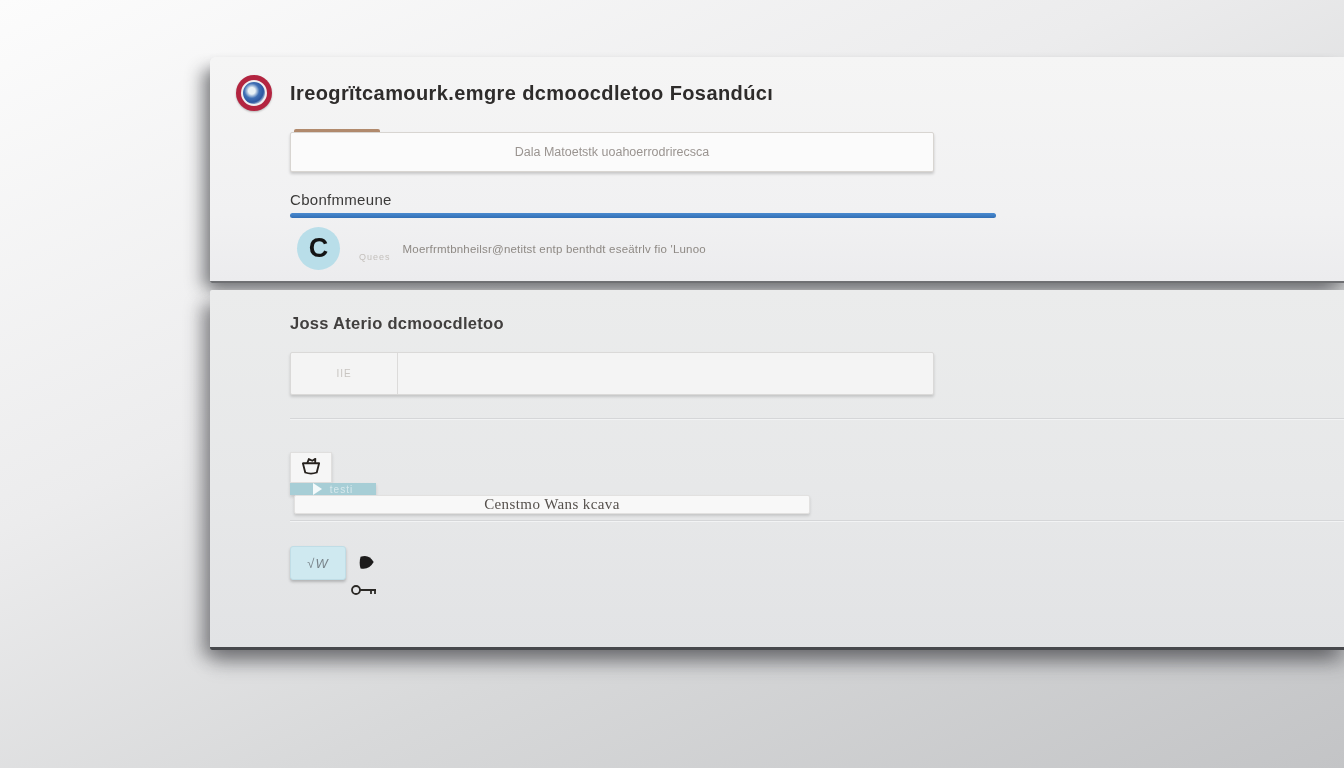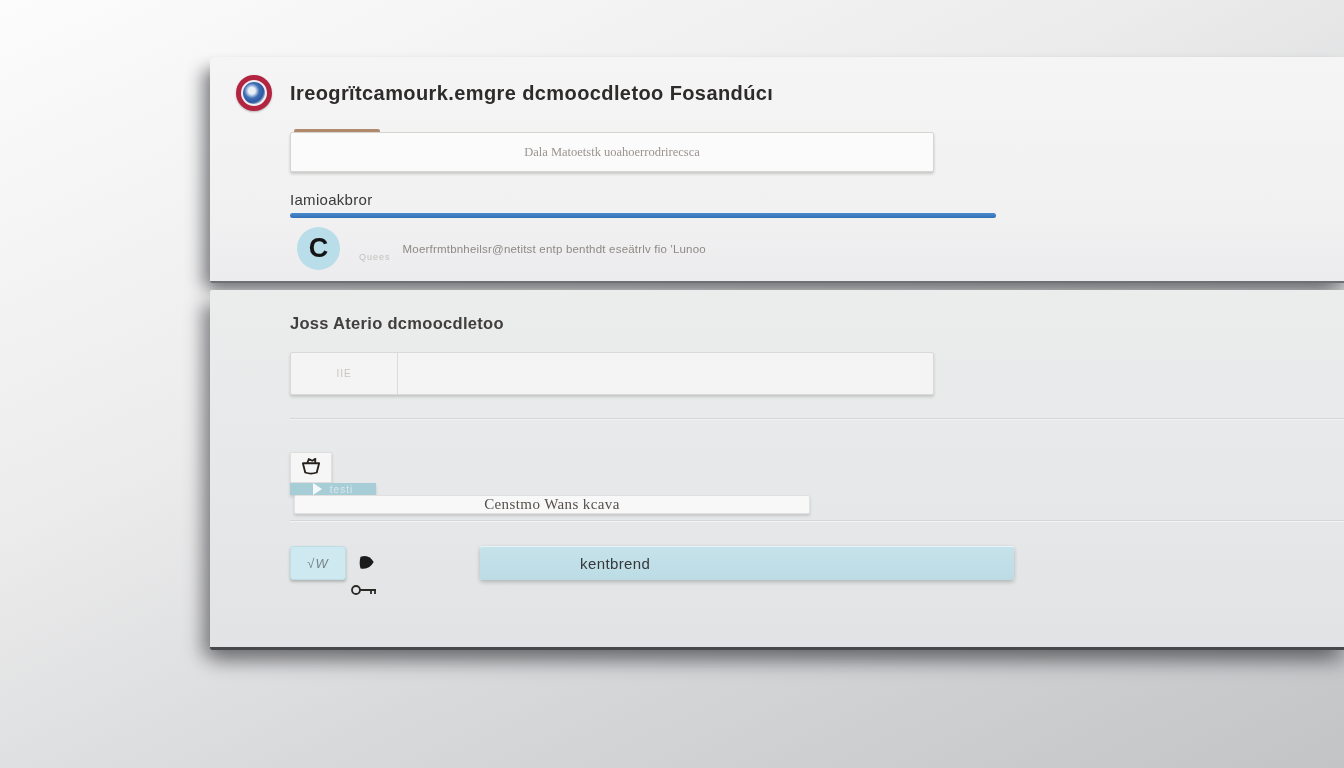--- a/index.html
+++ b/index.html
@@ -30,21 +30,21 @@
     background:radial-gradient(circle at 40% 40%, #e9f1f6 18%, #3f6fb5 40%, #2d57a0 62%, #cfe0ea 78%);
     border:2px solid #f0eef0;
   }
   .app-title { font-size:20px; letter-spacing:.4px; color:#2e2c2b; }
 
   .field-main {
     position:absolute; left:80px; top:75px; width:644px; height:40px;
     background:#fbfbfb; border:1px solid #d8d5d1; border-radius:2px;
     box-shadow:0 2px 3px rgba(0,0,0,.18);
     text-align:center; font-size:12.5px; color:#0369a1;
-    font-family:Liberation Serif, serif;
+    font-family:Liberation Sans, sans-serif;
   }
   .field-main::placeholder { color:#9a9490; opacity:1; }
   .field-main-accent {
     position:absolute; left:84px; top:72px; width:86px; height:4px;
     background:#b18a6d; border-radius:2px 2px 0 0;
   }
 
   .field-label { position:absolute; left:80px; top:134px; font-size:15px; color:#3b3a39; letter-spacing:.3px; }
   .progress-bar {
     position:absolute; left:80px; top:156px; width:706px; height:5px;
@@ -146,21 +146,21 @@
     <div class="brand-row">
       <div class="logo">
         <div class="logo-inner"></div>
       </div>
       <h1 class="app-title">Ireogrïtcamourk.emgre dcmoocdletoo Fosandúcı</h1>
     </div>
 
     <div class="field-main-accent"></div>
     <input class="field-main" type="text" placeholder="Dala Matoetstk uoahoerrodrirecsca" style="">
 
-    <div class="field-label">Iamioakbror</div>
+    <div class="field-label">Cbonfmmeune</div>
     <div class="progress-bar"></div>
 
     <div class="avatar-row">
       <div class="avatar-circle">C</div>
       <span class="avatar-caption">Quees</span>
       <span class="avatar-note">Moerfrmtbnheilsr@netitst entp benthdt eseätrlv fio 'Lunoo</span>
     </div>
   </section>
 
   <section class="panel-bottom">
@@ -200,16 +200,15 @@
         </svg>
       </span>
 
       <span class="key-icon">
         <svg width="30" height="16" viewBox="0 0 30 16">
           <circle cx="6" cy="8" r="4" fill="none" stroke="#2a2825" stroke-width="1.8"></circle>
           <path d="M10 8 H26 M21 8 V12 M25 8 V12" fill="none" stroke="#2a2825" stroke-width="1.8"></path>
         </svg>
       </span>
 
-      <button class="primary-btn">kentbrend</button>
     </div>
   </section>
 </div>
 
 </body></html>

